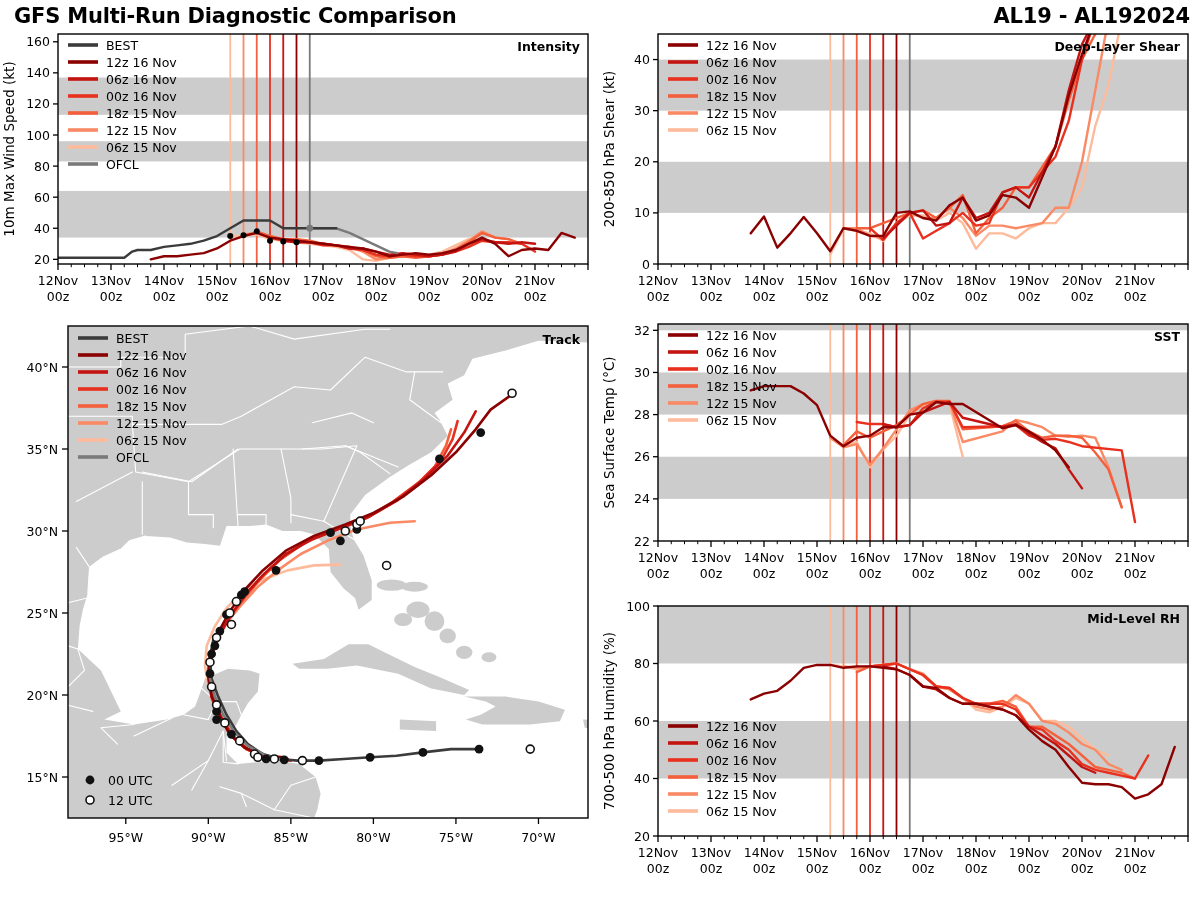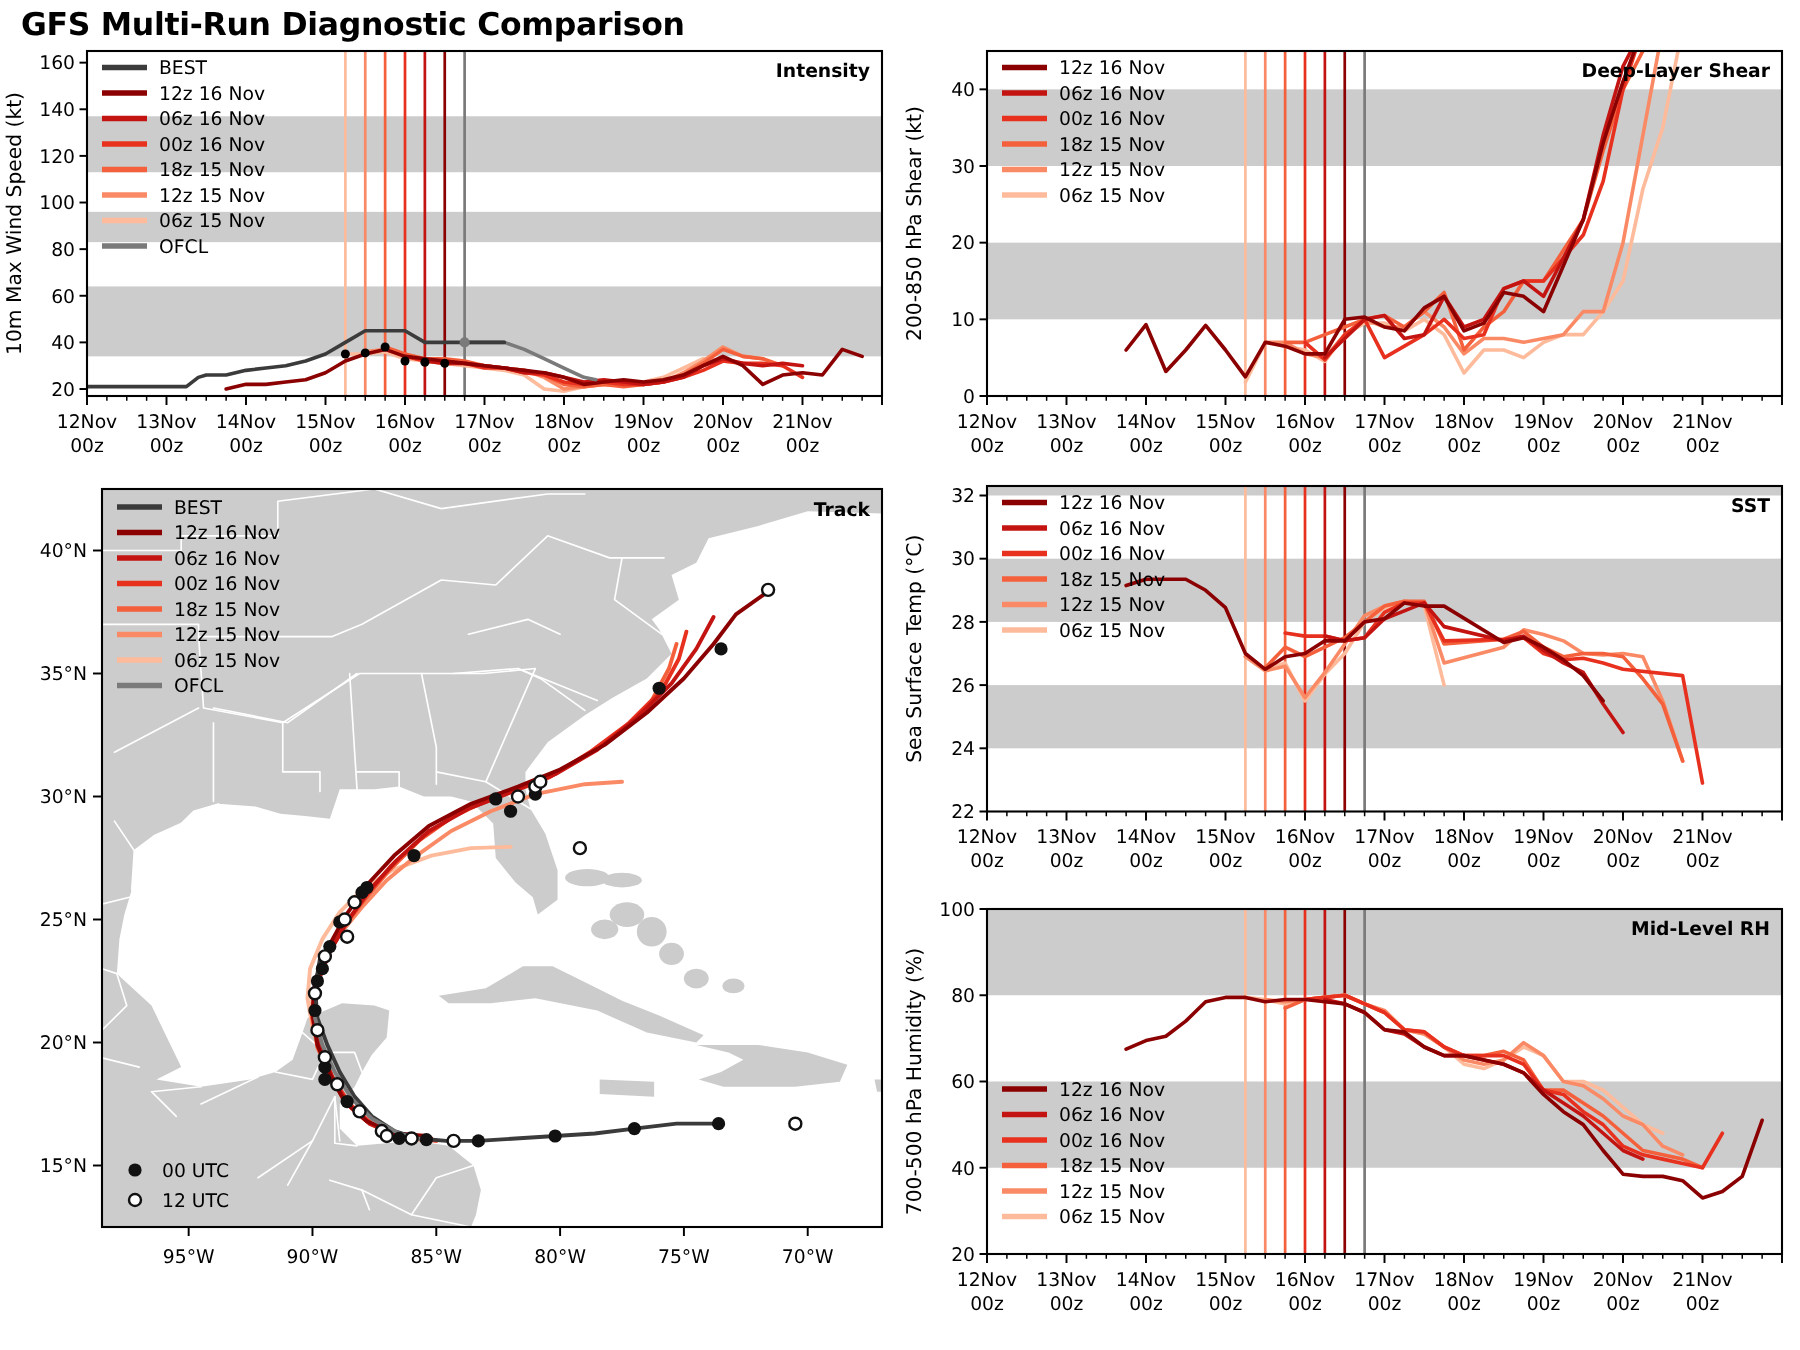--- a/index.html
+++ b/index.html
@@ -8,20 +8,21 @@
   .abs{position:absolute;}
   svg{display:block;}
   .ttl{font-weight:bold;font-size:21px;letter-spacing:-.2px;}
 </style>
 </head>
 <body>
 
 <div class="abs" style="left:0;top:0;width:1200px;height:672px;">
 
   <div class="abs ttl" style="left:14px;top:4px;">GFS Multi-Run Diagnostic Comparison</div>
+  <div class="abs ttl" style="right:10px;top:4px;">AL19 - AL192024</div>
 
   <div class="abs" style="left:0;top:26px;">
     <svg id="svg-intensity" width="600" height="300">
         <g>
           <defs>
             <clipPath id="intensity-clip">
               <rect x="58" y="8" width="530" height="230"></rect>
             </clipPath>
           </defs>
           <g clip-path="url(#intensity-clip)">

